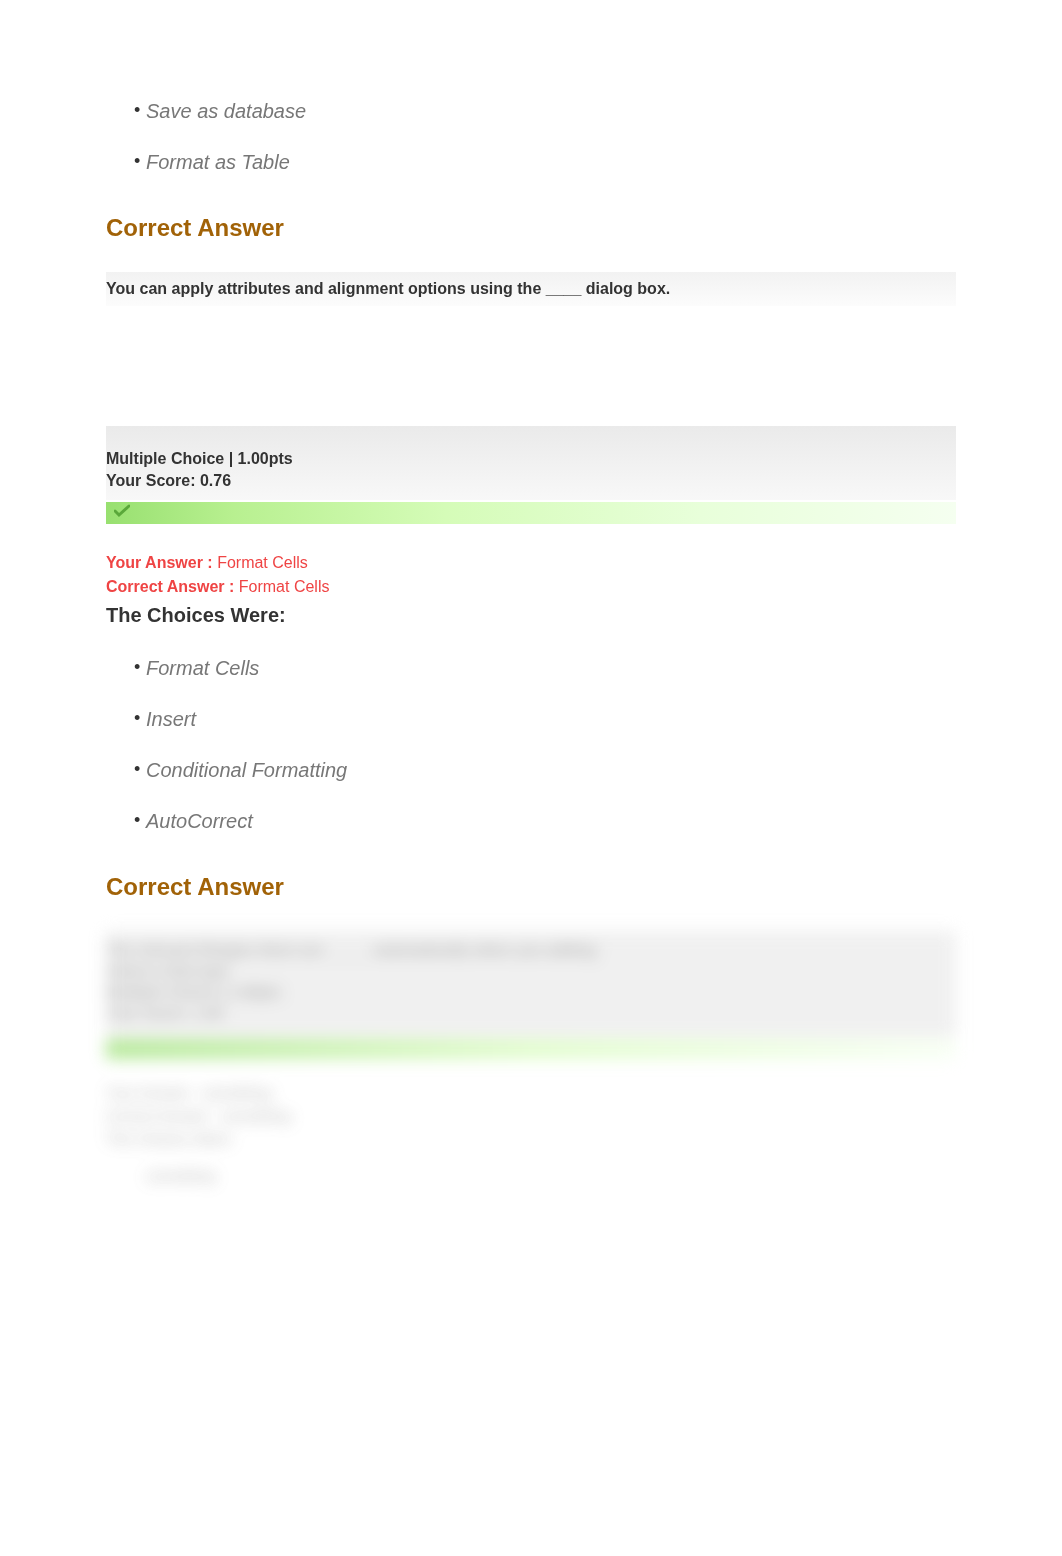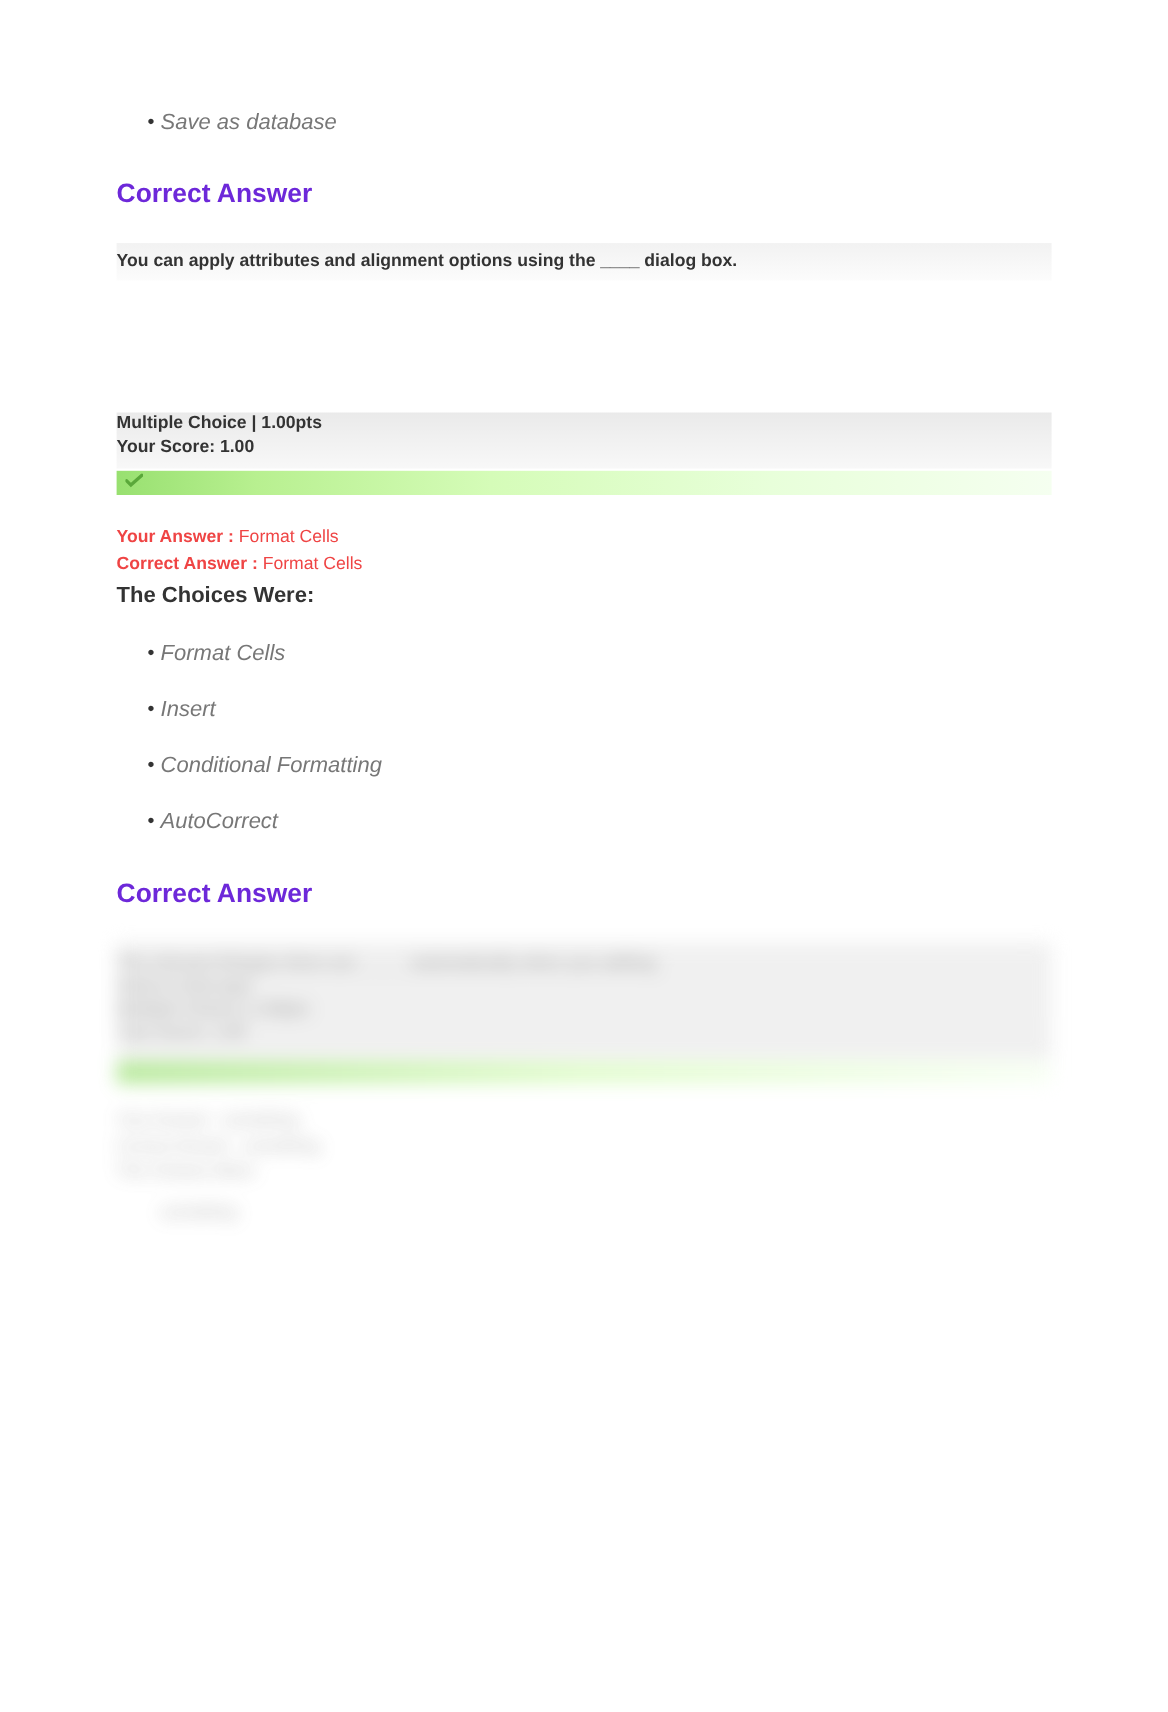--- a/index.html
+++ b/index.html
@@ -30,39 +30,39 @@
     }
     .choice-list li::before {
       content: "•";
       color: #333;
       font-style: normal;
       position: absolute;
       left: -12px;
       font-size: 18px;
     }
     .section-heading {
-      color: #6d28d9;
+      color: #a16207;
       font-weight: bold;
       font-size: 24px;
       margin-top: 40px;
       margin-bottom: 30px;
     }
     .question-banner {
       background: linear-gradient(to bottom, #f2f2f2, #fcfcfc);
       padding: 8px 0;
       margin-bottom: 20px;
     }
     .question-text {
       font-weight: bold;
       color: #333;
       font-size: 16px;
     }
     .meta-banner {
       background: linear-gradient(to bottom, #eaeaea, #f8f8f8);
-      padding: 1px 0 10px 0;
+      padding: 24px 0 10px 0;
       margin-top: 120px;
     }
     .meta-line1 {
       font-weight: bold;
       color: #333;
       font-size: 16px;
       margin-bottom: 4px;
     }
     .meta-line2 {
       font-weight: bold;
@@ -134,31 +134,32 @@
       font-size: 15px;
     }
   </style>
 </head>
 <body>
 
 <div class="container">
 
   <ul class="choice-list">
     <li>Save as database</li>
+    <li>Format as Table</li>
   </ul>
 
   <h2 class="section-heading">Correct Answer</h2>
 
   <div class="question-banner">
     <div class="question-text">You can apply attributes and alignment options using the ____ dialog box.</div>
   </div>
 
   <div class="meta-banner">
     <div class="meta-line1">Multiple Choice | 1.00pts</div>
-    <div class="meta-line2">Your Score: 1.00</div>
+    <div class="meta-line2">Your Score: 0.76</div>
   </div>
 
   <div class="green-bar">
     <span class="green-check">
       <svg width="16" height="14" viewBox="0 0 16 14">
           <path d="M1 7 L5 11 L15 2" stroke="#5aa83a" stroke-width="3" fill="none" stroke-linecap="round"></path>
         </svg>
     </span>
   </div>
 

